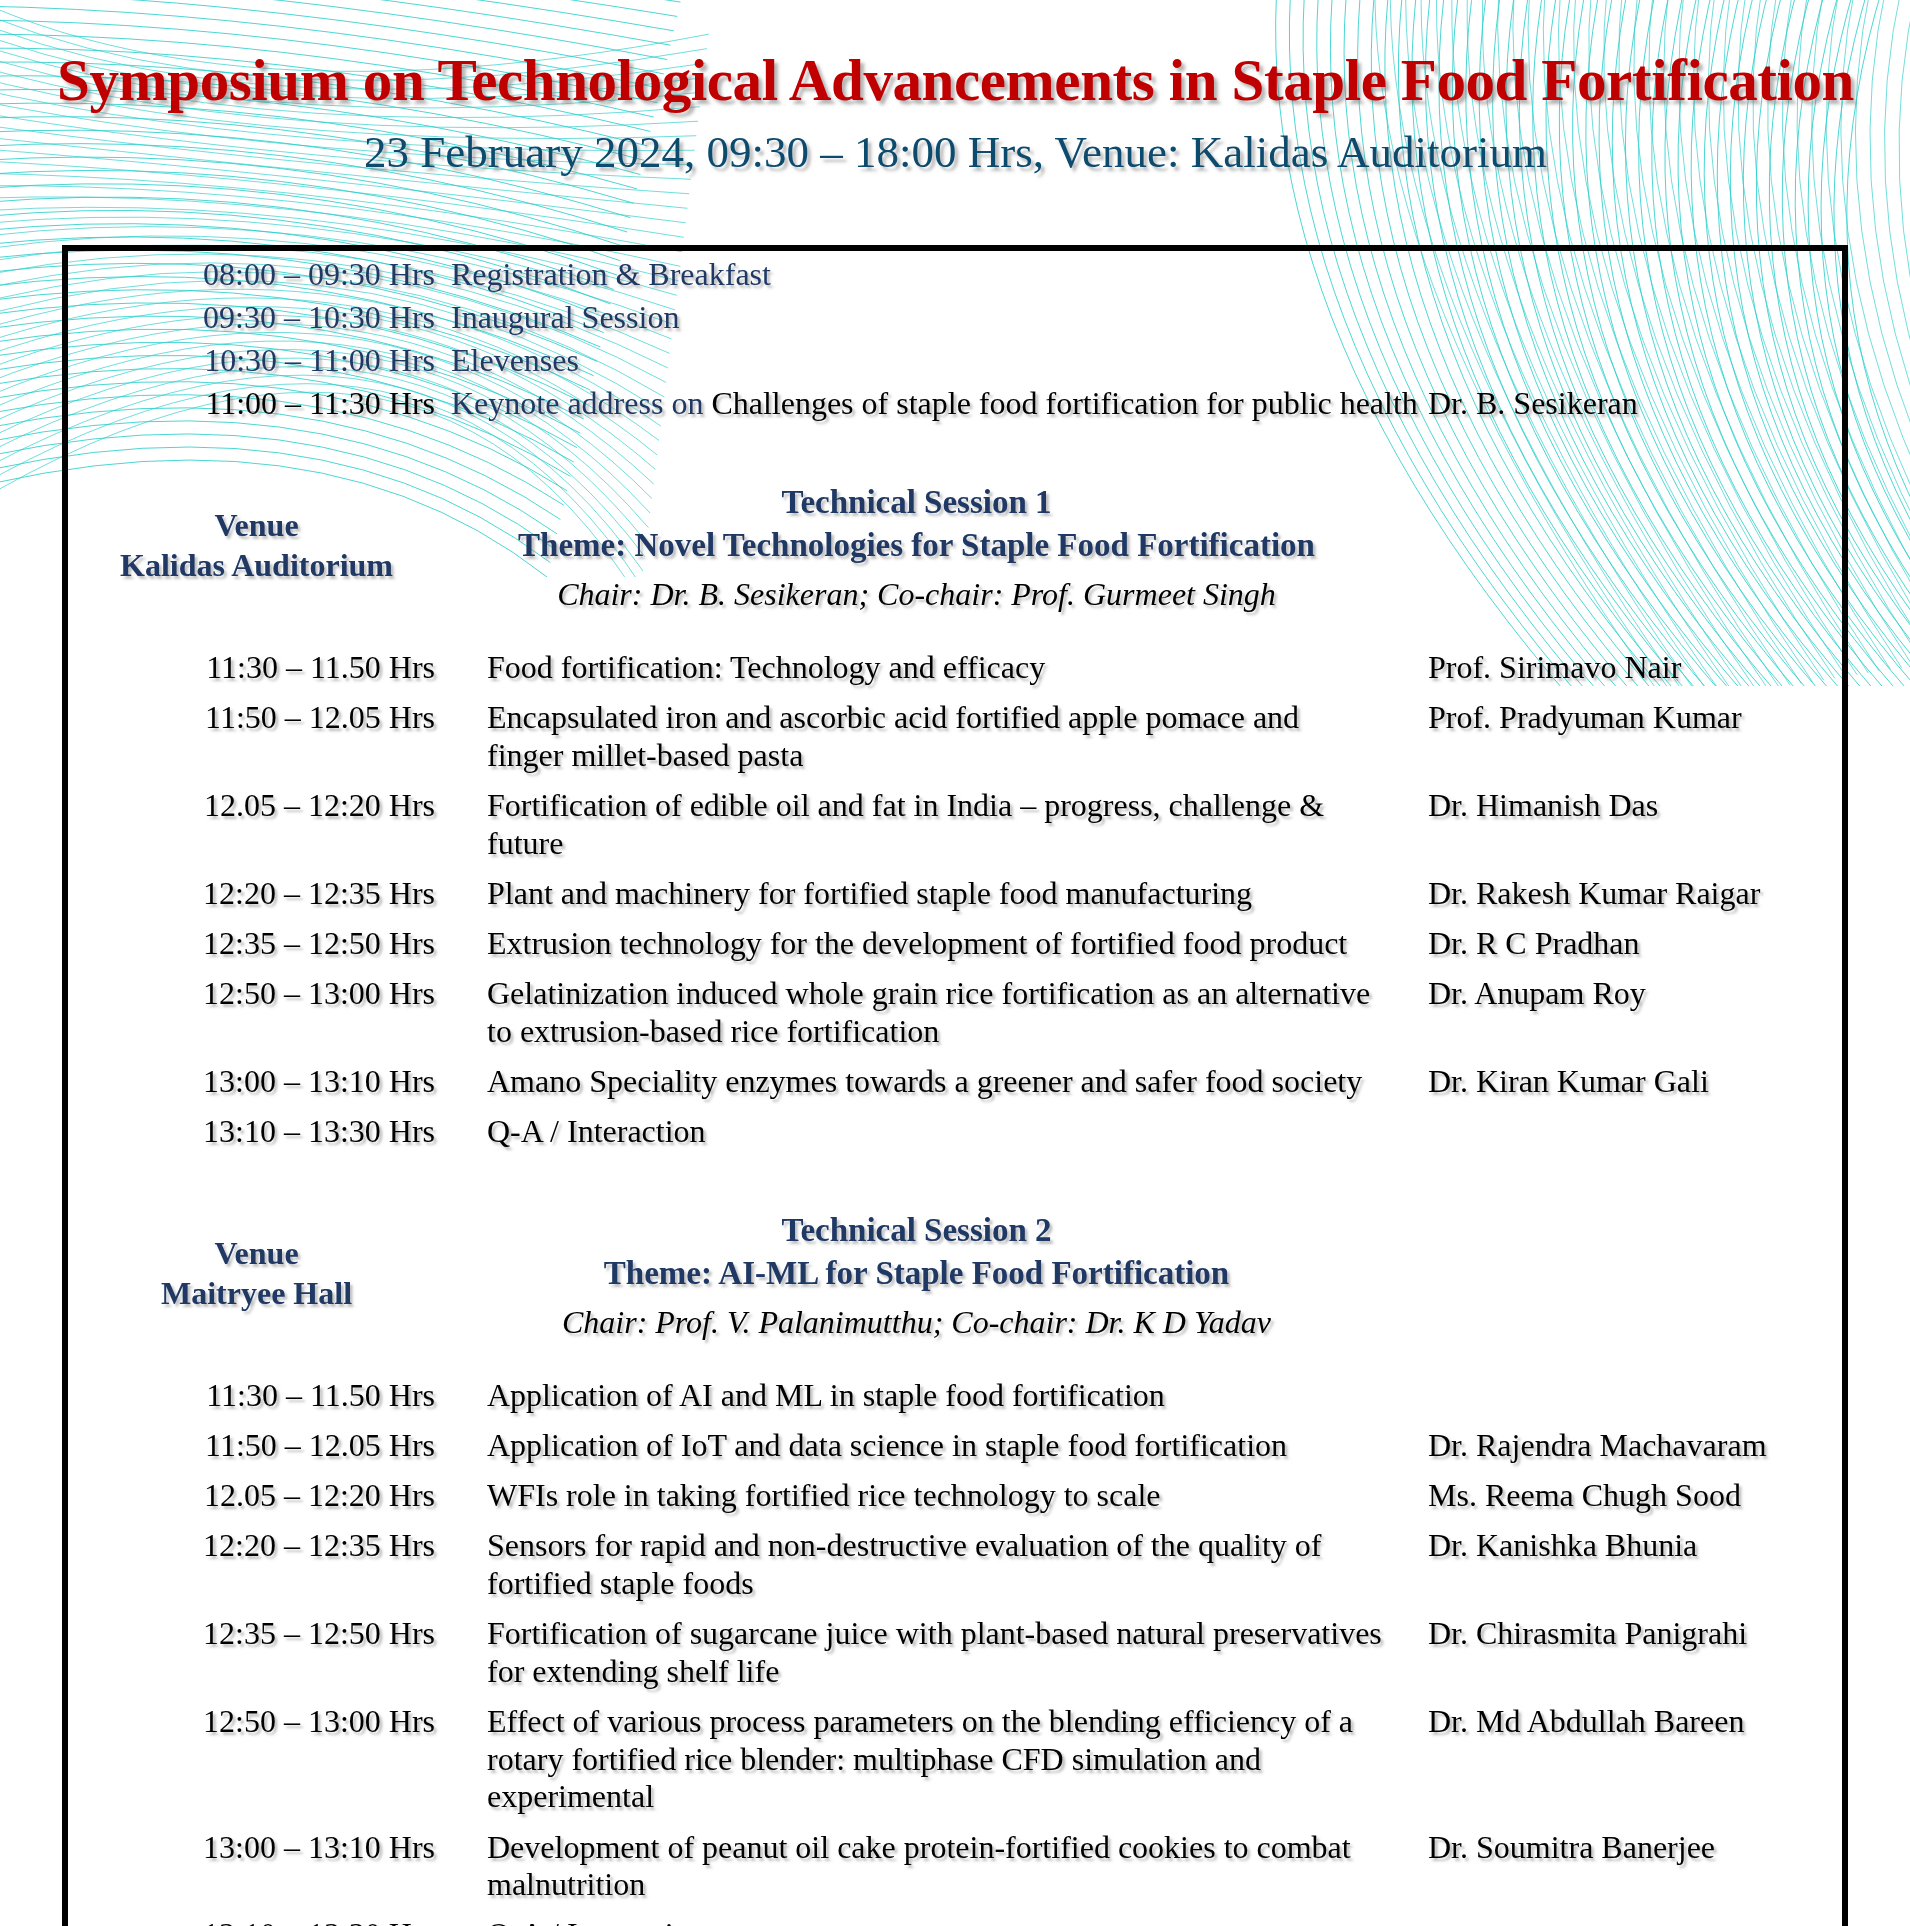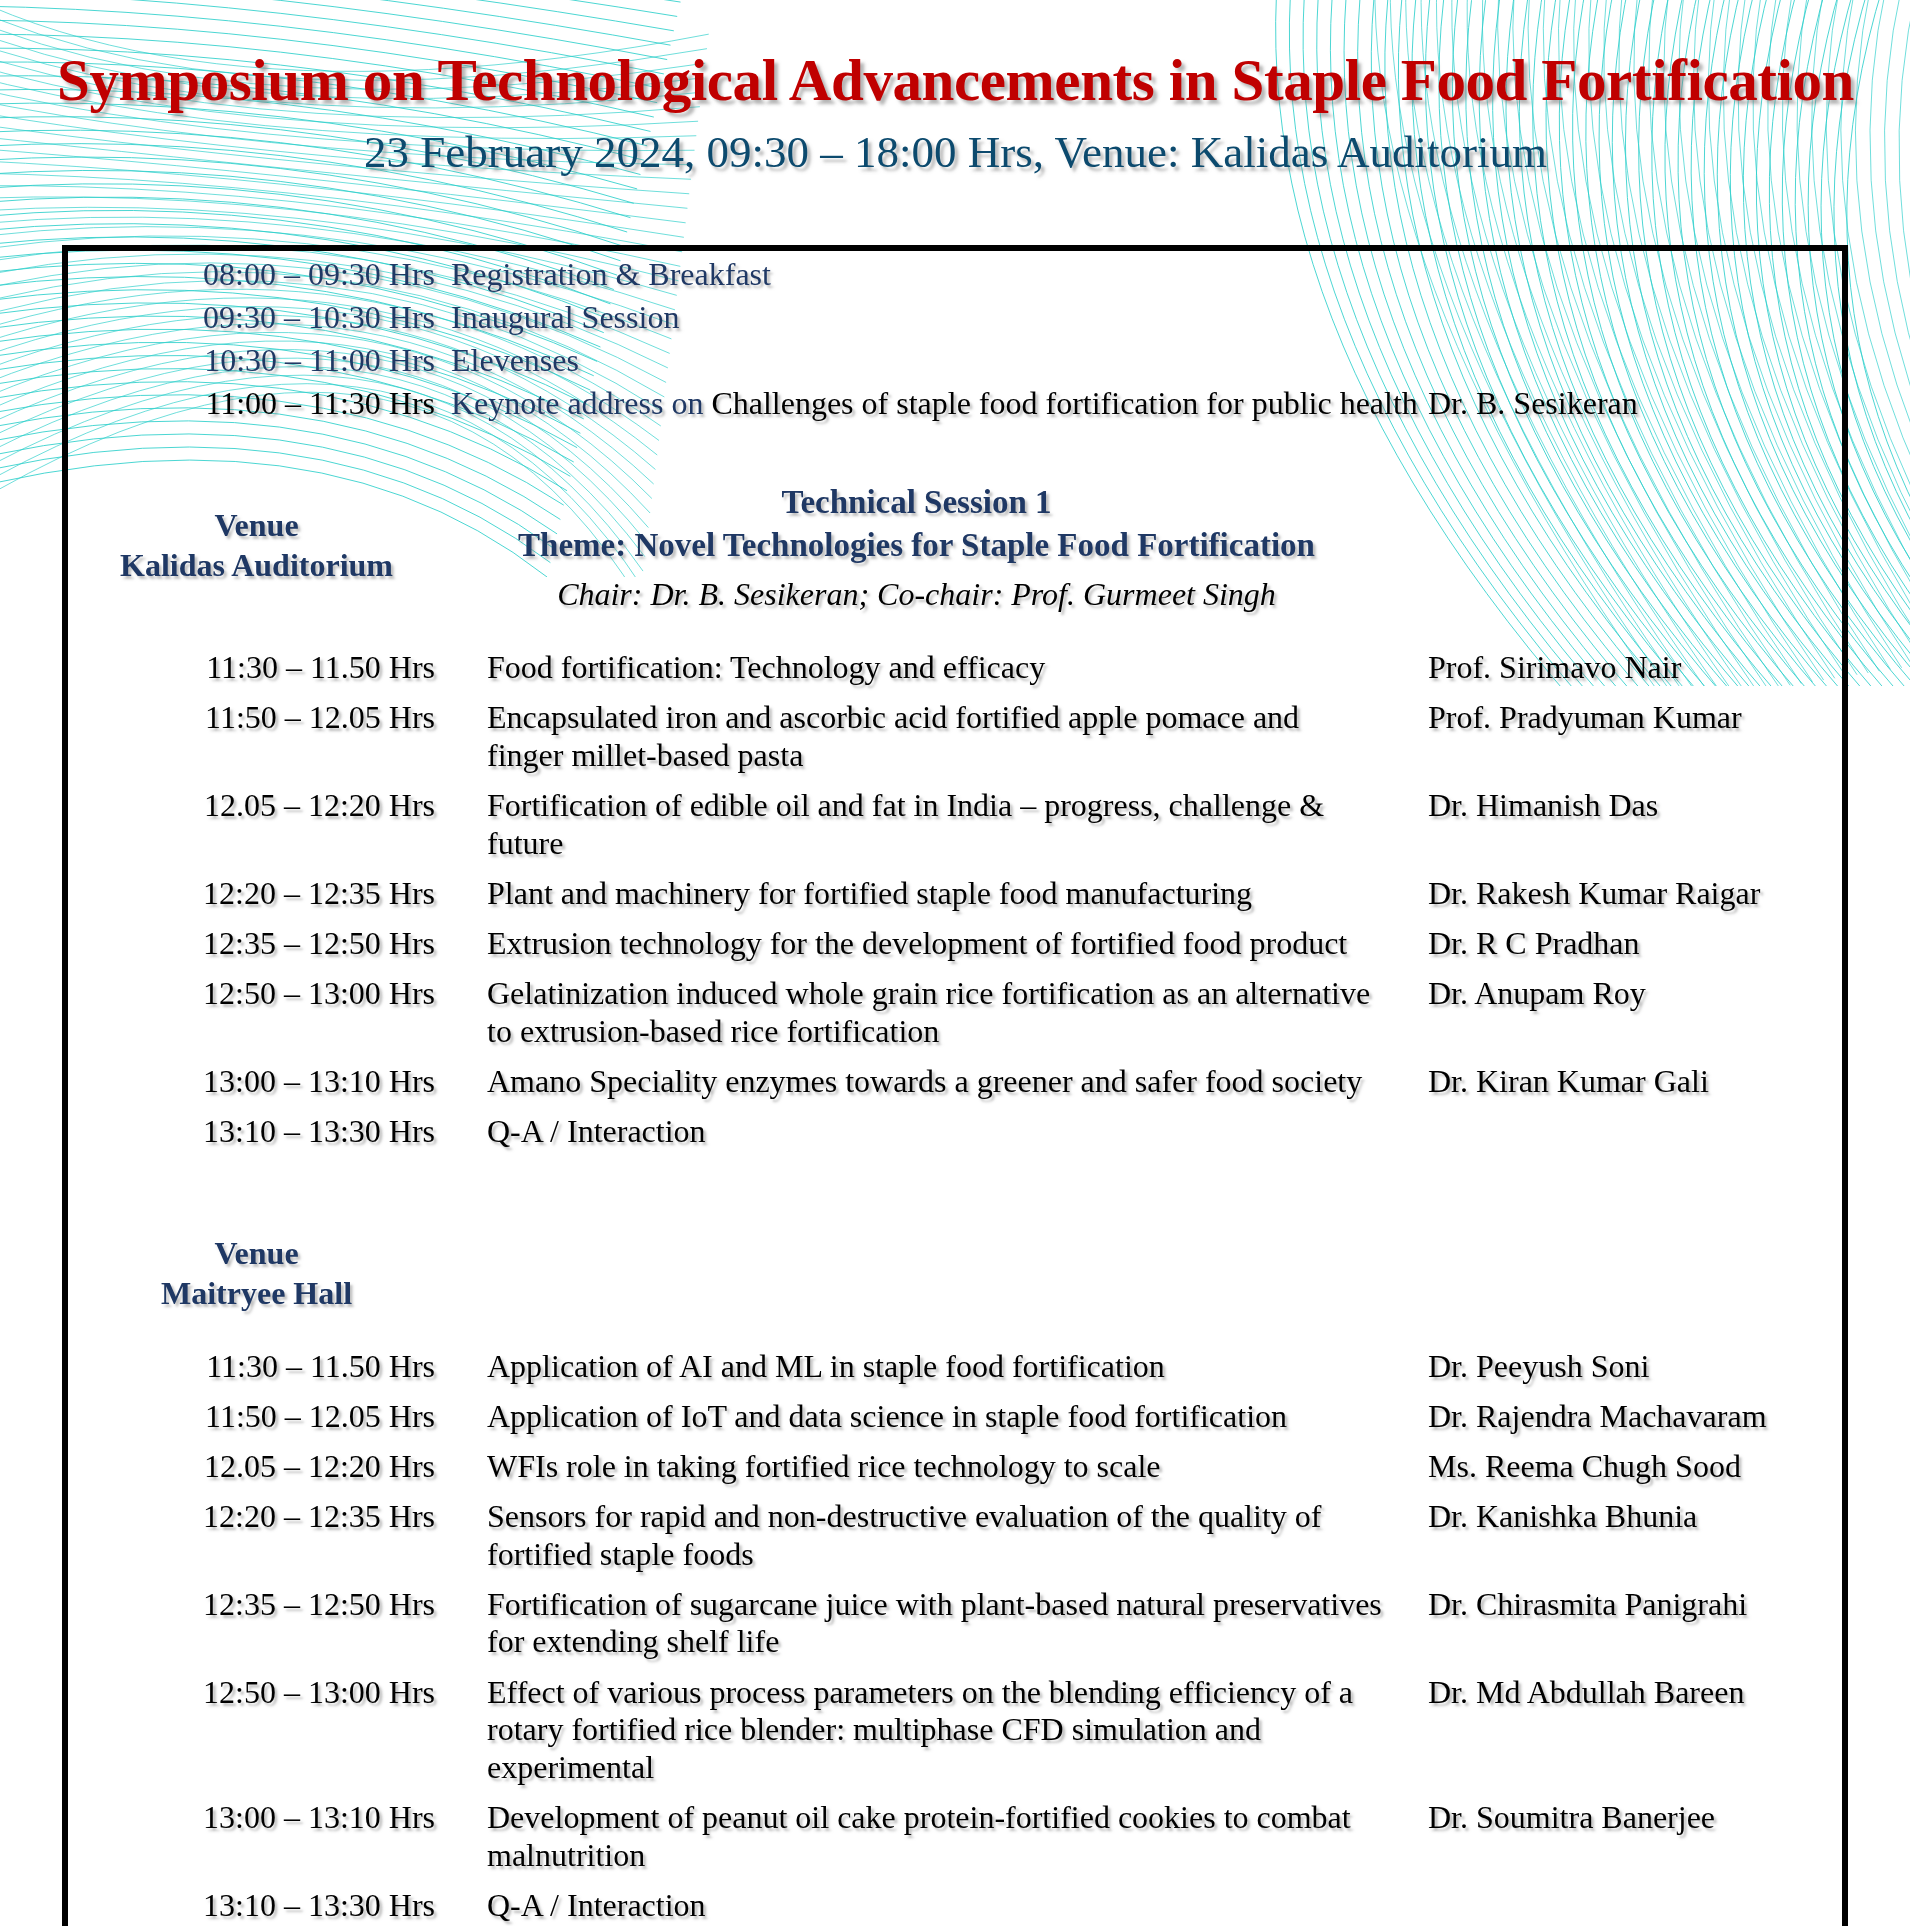--- a/index.html
+++ b/index.html
@@ -336,27 +336,31 @@
           <div class="c-time txt">13:10 – 13:30 Hrs</div>
           <div class="c-topic txt">Q-A / Interaction</div>
           <div class="c-spk txt"></div>
         </div>
       </div>
       <div class="sess-head">
         <div class="sess-venue">
           <div>Venue</div>
           <div>Maitryee Hall</div>
         </div>
+        <div class="sess-mid">
+          <div class="sess-title">Technical Session 2</div>
+          <div class="sess-theme">Theme: AI-ML for Staple Food Fortification</div>
+          <div class="sess-chair">Chair: Prof. V. Palanimutthu; Co-chair: Dr. K D Yadav</div>
+        </div>
         <div class="c-spk"></div>
       </div>
       <div class="sess-rows">
         <div class="row">
           <div class="c-time txt">11:30 – 11.50 Hrs</div>
           <div class="c-topic txt">Application of AI and ML in staple food fortification</div>
-          <div class="c-spk txt">Dr. Peeyush Soni</div>
         </div>
         <div class="row">
           <div class="c-time txt">11:50 – 12.05 Hrs</div>
           <div class="c-topic txt">Application of IoT and data science in staple food fortification</div>
           <div class="c-spk txt">Dr. Rajendra Machavaram</div>
         </div>
         <div class="row">
           <div class="c-time txt">12.05 – 12:20 Hrs</div>
           <div class="c-topic txt">WFIs role in taking fortified rice technology to scale</div>
           <div class="c-spk txt">Ms. Reema Chugh Sood</div>

